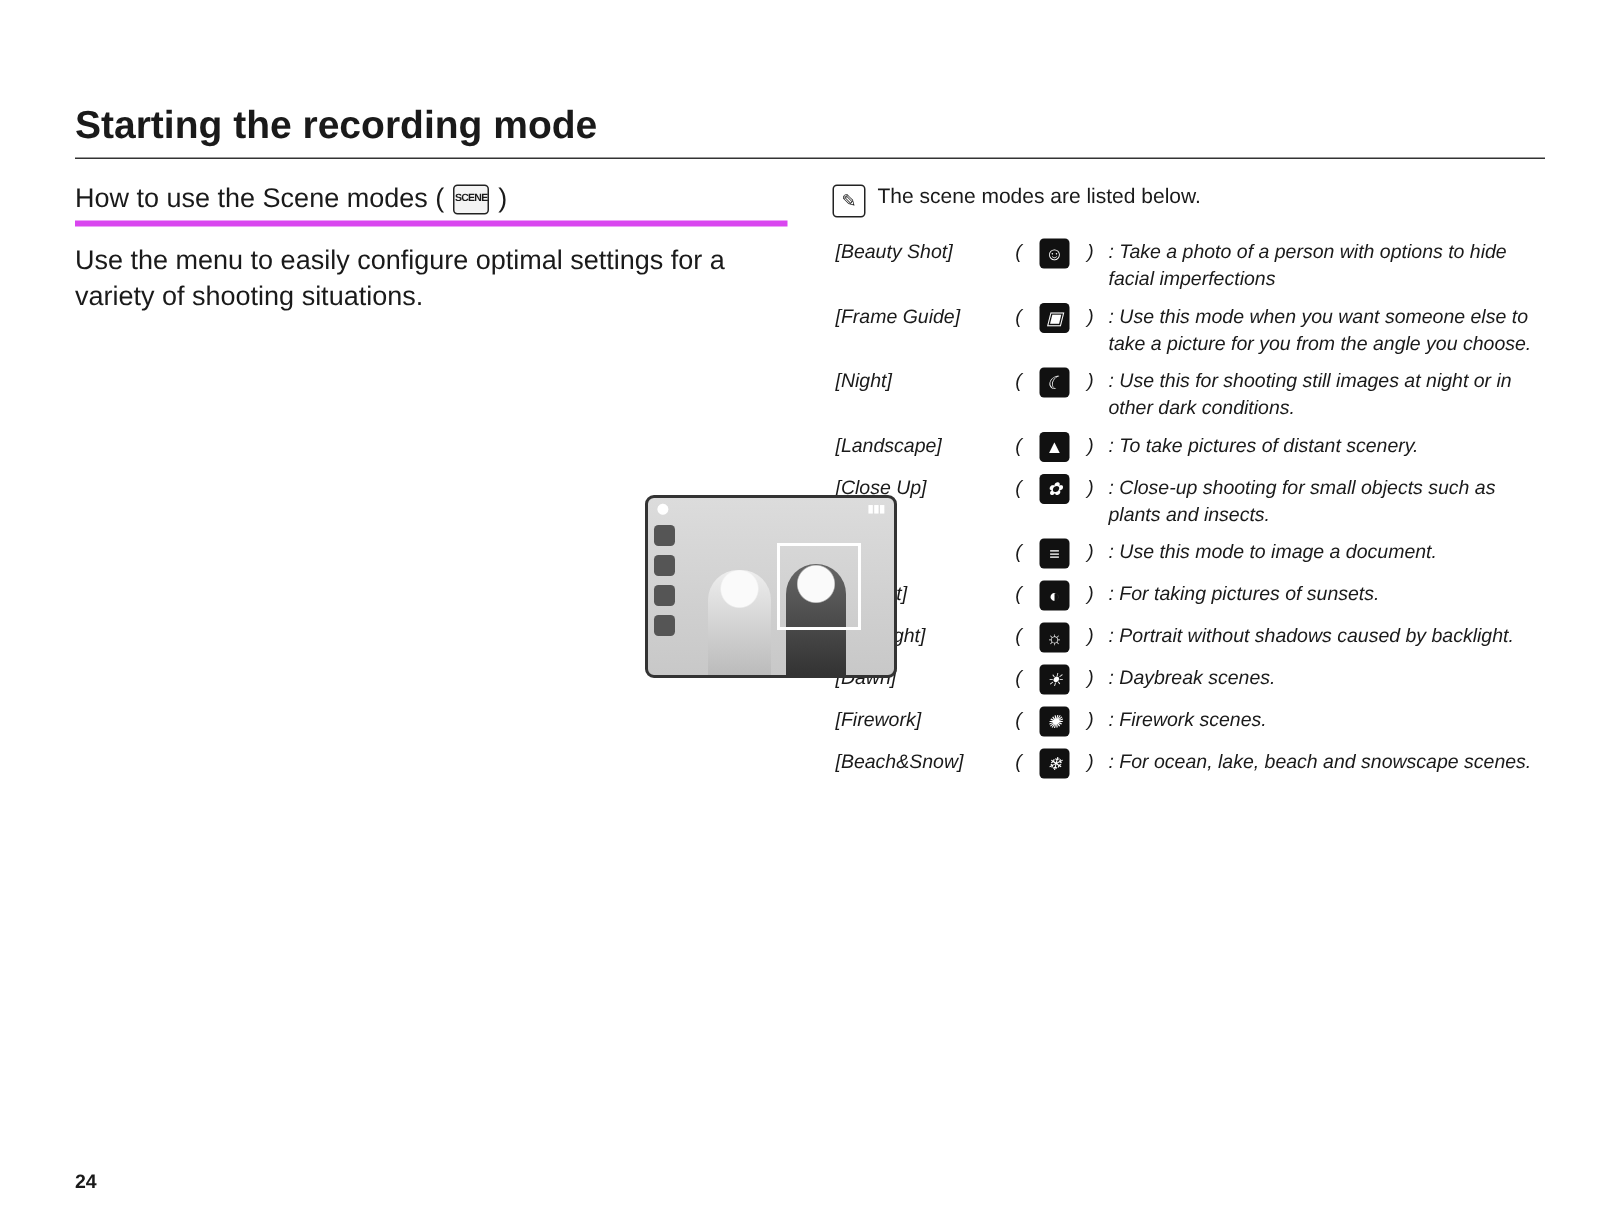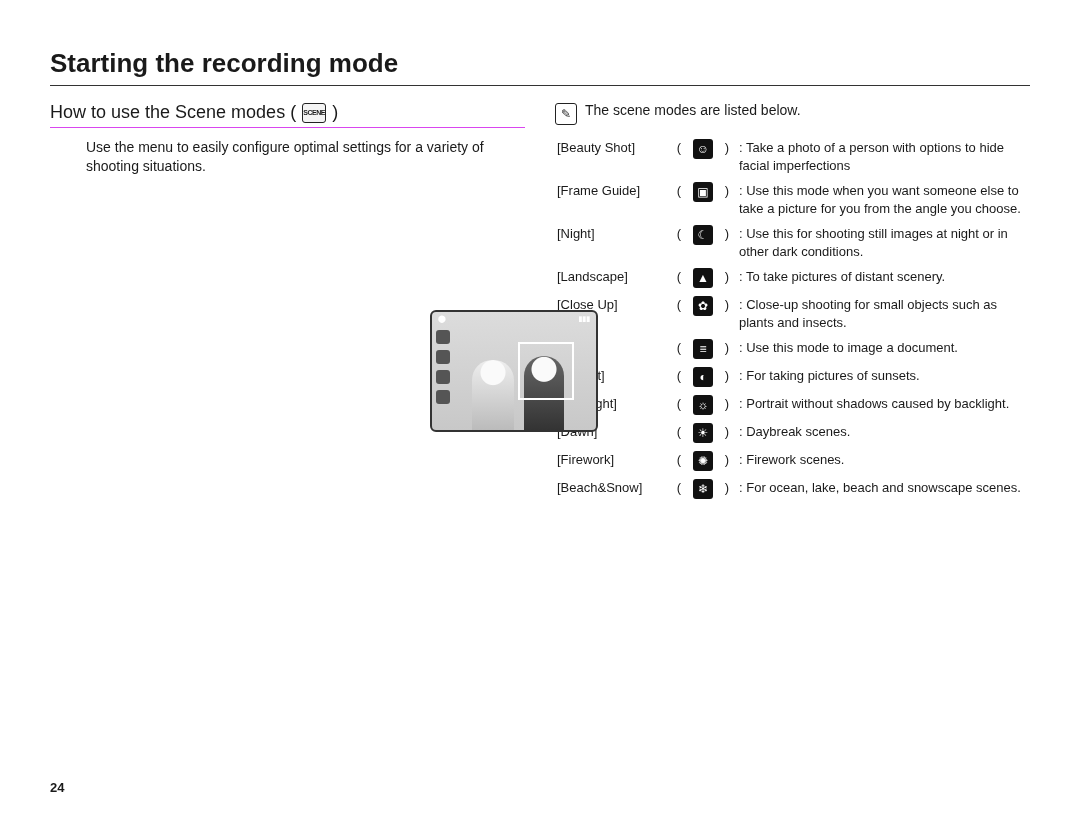--- a/index.html
+++ b/index.html
@@ -7,21 +7,21 @@
     padding: 0;
     background: #fff;
     font-family: Arial, Helvetica, sans-serif;
     color: #1a1a1a;
     width: 1080px;
   }
   .page {
     box-sizing: border-box;
     width: 1080px;
     height: 815px;
-    padding: 48px 50px 20px 50px;
+    padding: 68px 50px 20px 50px;
     position: relative;
   }
   .title {
     font-size: 26px;
     font-weight: bold;
     margin-bottom: 6px;
   }
   hr.title-rule {
     border: none;
     border-top: 1px solid #333;
@@ -34,41 +34,40 @@
   .col {
     flex: 1 1 0;
   }
   .subhead {
     font-size: 18px;
     font-weight: normal;
     display: flex;
     align-items: center;
     gap: 6px;
     padding-bottom: 4px;
-    border-bottom: 1px solid #d946ef;
+    border-bottom: 4px solid #d946ef;
     margin-bottom: 10px;
   }
   .subhead .scene-badge {
     display: inline-flex;
     align-items: center;
     justify-content: center;
     width: 22px;
     height: 18px;
     border: 1.5px solid #222;
     border-radius: 3px;
     font-size: 7px;
     font-weight: bold;
     letter-spacing: -0.5px;
     background: #f4f4f4;
   }
   .intro {
-    font-size: 14px;
+    font-size: 18px;
     line-height: 1.35;
     margin-bottom: 14px;
-    margin-left: 36px;
   }
   ol.steps {
     font-size: 14px;
     line-height: 1.4;
     padding-left: 22px;
     margin: 0;
   }
   ol.steps li {
     margin-bottom: 4px;
     max-width: 270px;
@@ -144,20 +143,21 @@
     align-items:center;
     justify-content:center;
     font-size:12px;
     flex:0 0 auto;
     margin-top:1px;
   }
   .mode-table {
     width:100%;
     font-size:13px;
     border-collapse:collapse;
+    font-style:italic;
   }
   .mode-table td {
     vertical-align:top;
     padding:4px 2px;
     line-height:1.35;
   }
   .mode-table td.label-col { width:110px; white-space:nowrap; }
   .mode-table td.paren-col { width:16px; text-align:center; }
   .mode-table td.icon-col  { width:24px; text-align:center; }
   .mode-icon {

